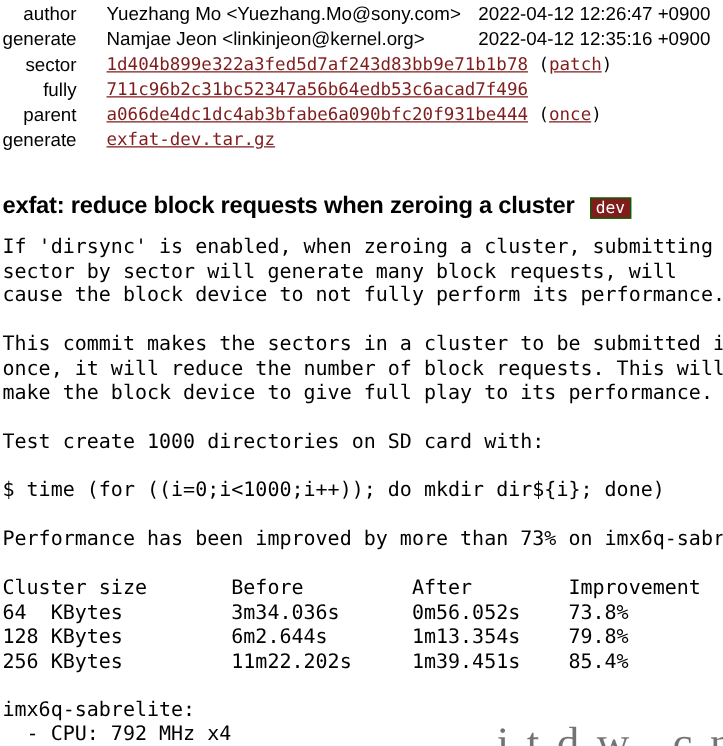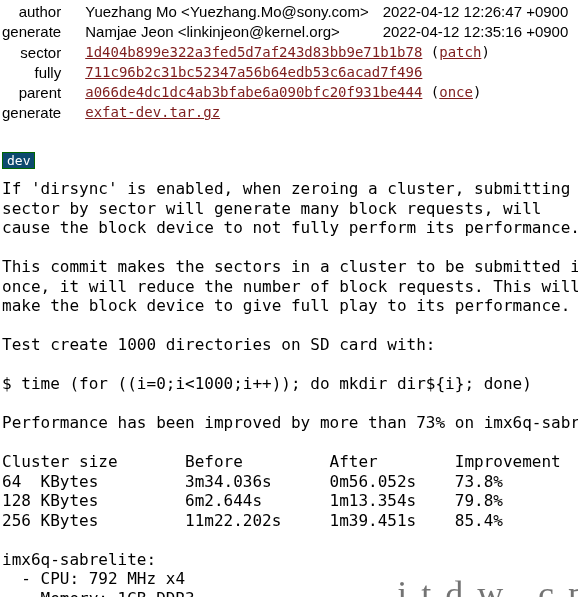--- a/index.html
+++ b/index.html
@@ -50,21 +50,21 @@
   }
   .title {
     font-family: sans-serif;
     font-weight: bold;
     font-size: 19px;
     letter-spacing: -0.2px;
     white-space: normal;
   }
   .branch {
     display: inline-block;
-    background: #0c4a6e;
+    background: #7f1d1d;
     color: #ffffff;
     border: 1px solid #006600;
     font-family: monospace;
     font-size: 13px;
     padding: 0 4px;
     line-height: 1.2;
   }
   pre.msg {
     margin: 4px 0 0 0;
     font-family: monospace;
@@ -111,20 +111,21 @@
     <td class="hash" colspan="2"><a class="link">a066de4dc1dc4ab3bfabe6a090bfc20f931be444</a><span> (</span><a class="link">once</a><span>)</span></td>
   </tr>
   <tr>
     <td class="key">generate</td>
     <td class="hash" colspan="2"><a class="link">exfat-dev.tar.gz</a></td>
   </tr>
 </tbody>
   </table>
 
 <div class="title-line">
+  <span class="title">exfat: reduce block requests when zeroing a cluster</span>
   <a class="branch">dev</a>
 </div>
 
 <pre class="msg">If 'dirsync' is enabled, when zeroing a cluster, submitting
 sector by sector will generate many block requests, will
 cause the block device to not fully perform its performance.
 
 This commit makes the sectors in a cluster to be submitted in
 once, it will reduce the number of block requests. This will
 make the block device to give full play to its performance.

